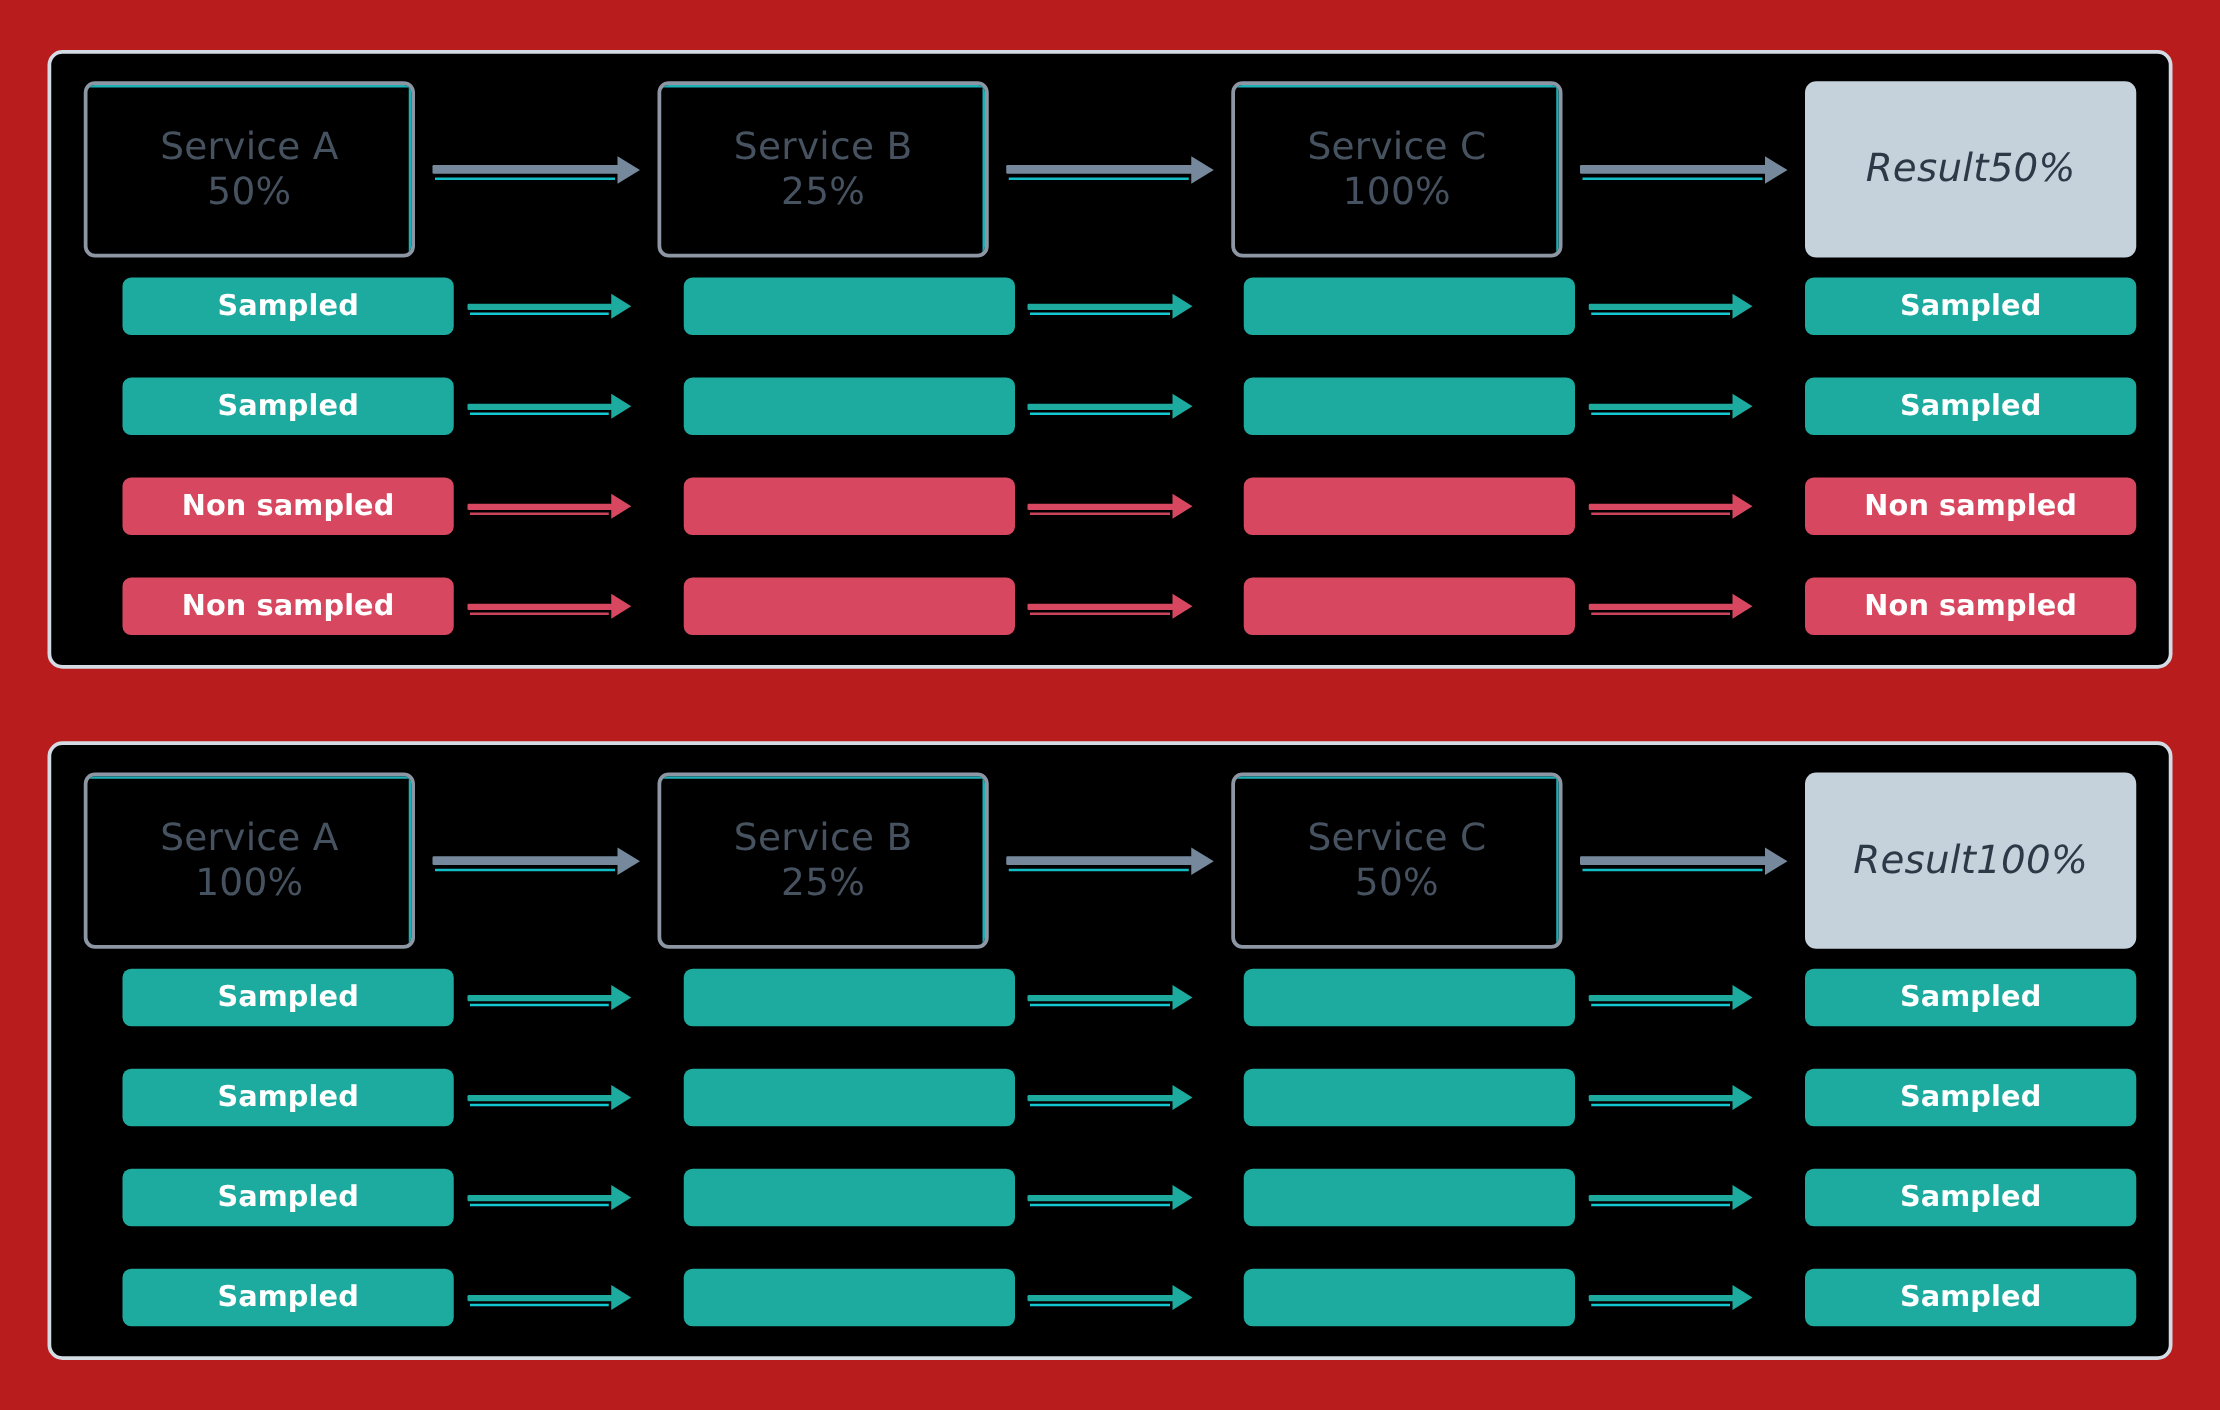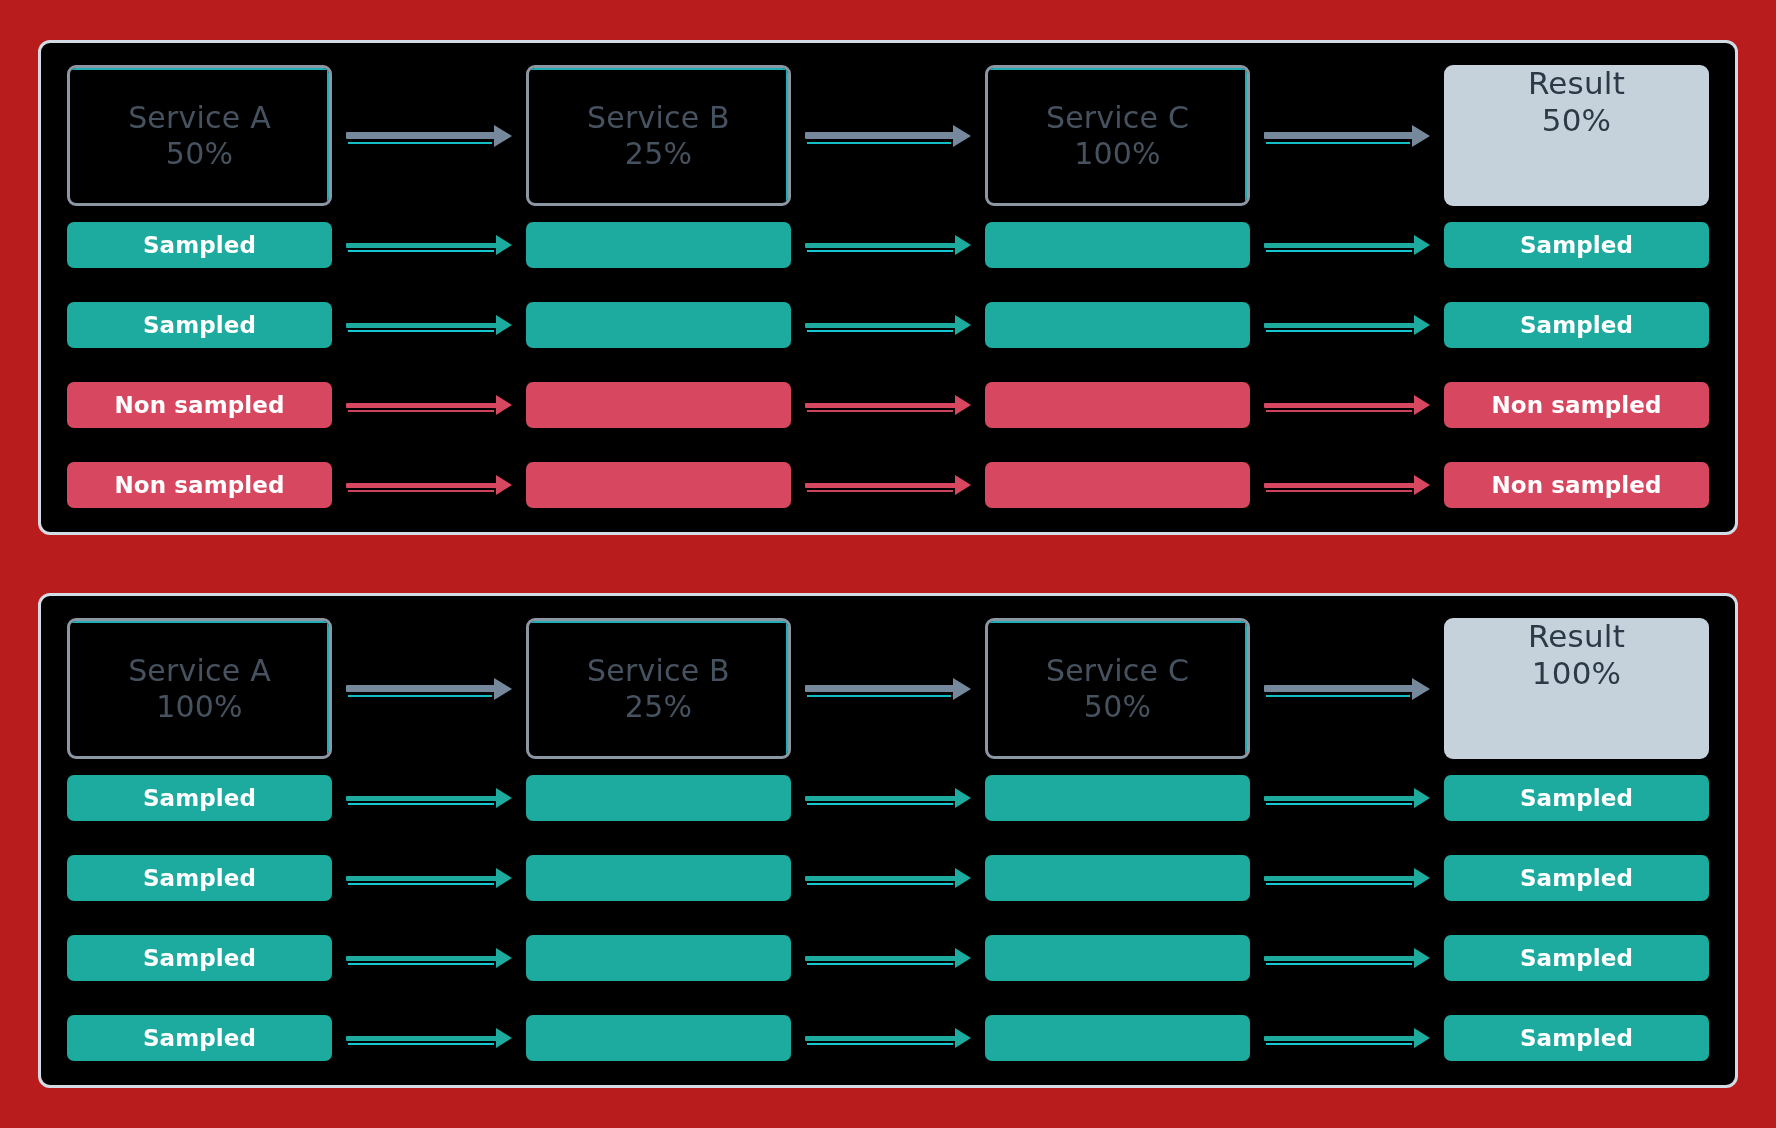--- a/index.html
+++ b/index.html
@@ -94,23 +94,24 @@
     letter-spacing: .2px;
   }
 
   .result-box {
     width: 265px;
     flex: 0 0 265px;
     background: #c5d2dc;
     border-radius: 9px;
     box-sizing: border-box;
     display: flex;
-    flex-direction: column;
-    align-items: center;
-    justify-content: flex-start;
+    flex-direction: row;
+    align-items: center;
+    justify-content: center;
+    font-style: italic;
   }
   .result-name, .result-pct {
     color: #2c3a47;
     font-size: 31px;
     line-height: 1.2;
     font-weight: 400;
     letter-spacing: .2px;
   }
 
   
@@ -167,20 +168,21 @@
   }
   .trace-bar {
     width: 265px;
     flex: 0 0 265px;
     height: 46px;
     border-radius: 7px;
     display: flex;
     align-items: center;
     justify-content: center;
     box-sizing: border-box;
+    margin-left: 31px;
   }
   .trace-bar.sampled { background: #1cab9e; }
   .trace-bar.nonsampled { background: #d74860; text-align: right; }
   .trace-bar .lbl {
     color: #ffffff;
     font-size: 23px;
     font-weight: 700;
     letter-spacing: .1px;
   }
 

